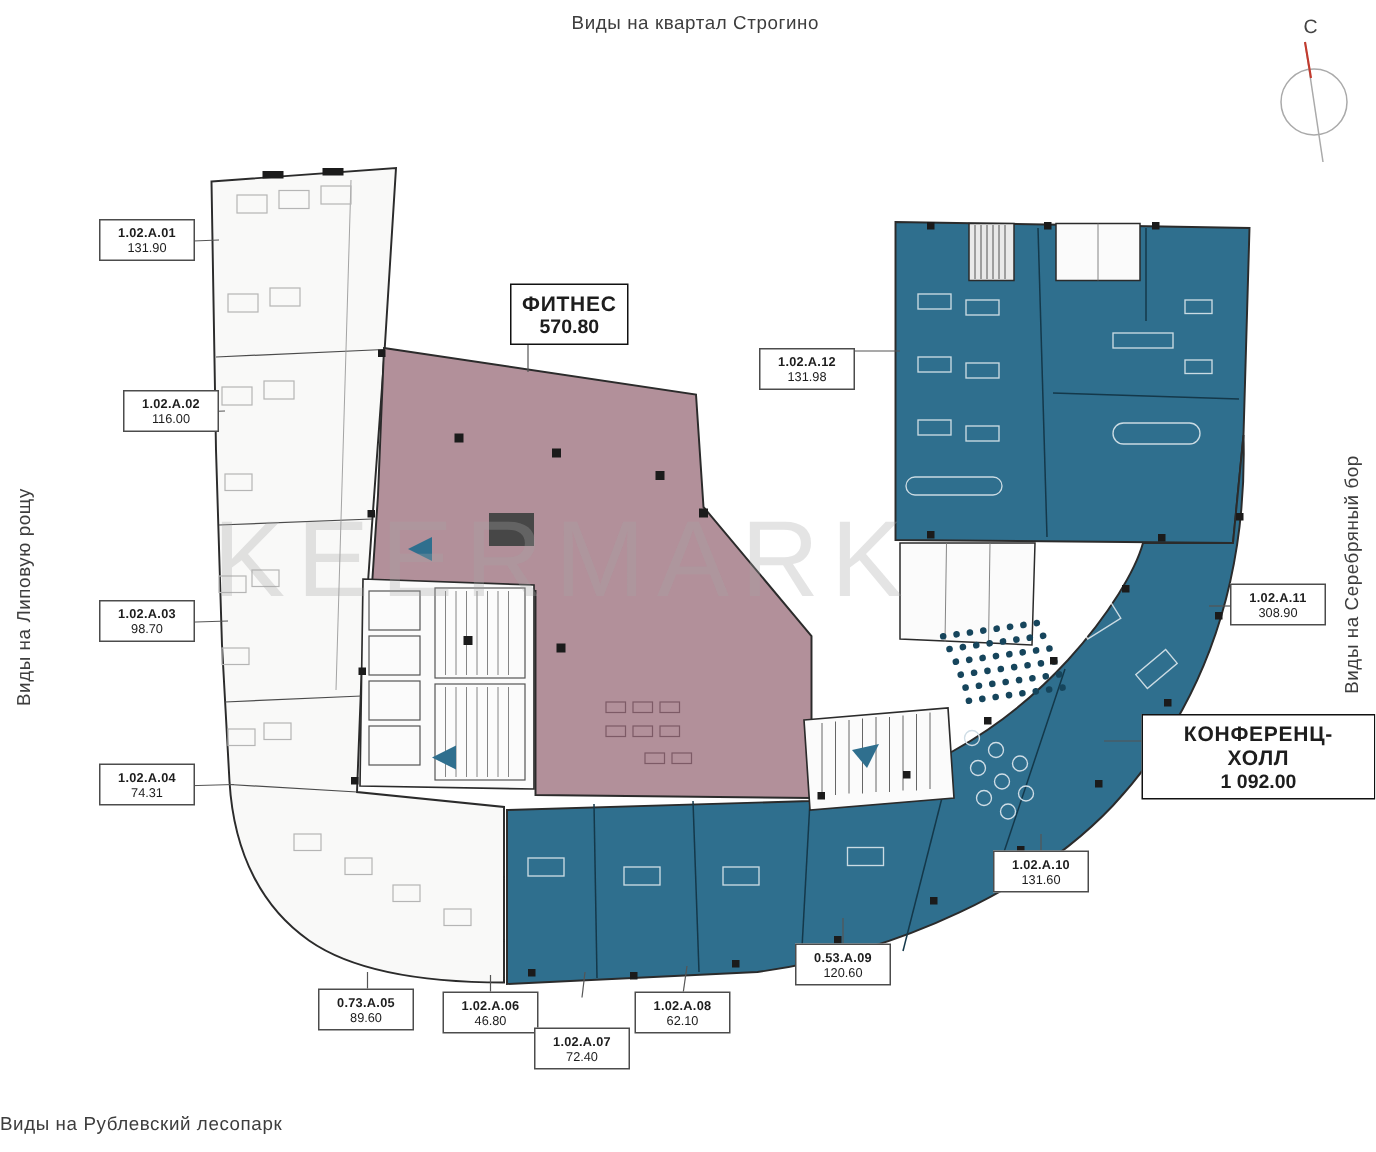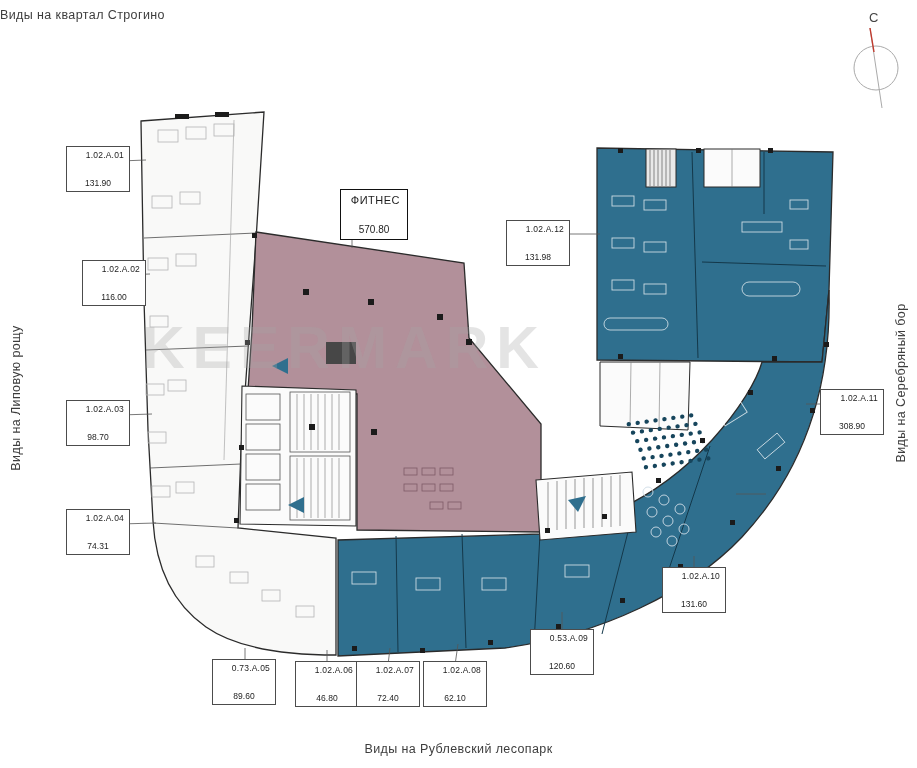--- a/index.html
+++ b/index.html
@@ -5,39 +5,39 @@
   html,body{margin:0;padding:0;background:#fff;}
   .stage{
     position:relative;width:917px;height:768px;background:#ffffff;
     font-family:"Liberation Sans", sans-serif;overflow:hidden;
   }
   .plan-svg{position:absolute;left:0;top:0;z-index:1;}
   .view-label{
     position:absolute;font-size:12.5px;color:#3d3d3d;letter-spacing:.4px;z-index:3;
     white-space:nowrap;
   }
-  .view-label.top{left:0;right:0;top:8px;text-align:left;}
-  .view-label.bottom{left:0;right:0;bottom:12px;text-align:center;}
+  .view-label.top{left:0;right:0;top:8px;text-align:center;padding-left:10px;}
+  .view-label.bottom{left:0;right:0;bottom:12px;}
   .view-label.left{left:16px;top:398px;transform:translate(-50%,-50%) rotate(-90deg);}
   .view-label.right{left:901px;top:383px;transform:translate(-50%,-50%) rotate(-90deg);}
   .compass-n{position:absolute;left:869px;top:10px;font-size:13px;color:#444;z-index:3;}
   .watermark{
-    position:absolute;left:142px;top:314px;z-index:5;pointer-events:none;
-    font-size:59px;font-weight:bold;letter-spacing:8px;
+    position:absolute;left:142px;top:332px;z-index:5;pointer-events:none;
+    font-size:72px;font-weight:normal;letter-spacing:8px;
     color:rgba(165,165,165,0.30);white-space:nowrap;
   }
   .callout{
     position:absolute;z-index:6;background:#ffffff;border:1px solid #4c4c4c;
     padding:3px 5px;text-align:center;min-width:52px;
   }
-  .callout .cid{font-size:8.5px;font-weight:normal;color:#1d1d1d;letter-spacing:.2px;text-align:right;}
-  .callout .carea{font-size:8.5px;color:#1d1d1d;margin-top:18px;}
+  .callout .cid{font-size:8.5px;font-weight:bold;color:#1d1d1d;letter-spacing:.2px;}
+  .callout .carea{font-size:8.5px;color:#1d1d1d;margin-top:0;}
   .callout.major{border:1.5px solid #111;padding:4px 7px;}
-  .callout.major .cid{font-size:11px;letter-spacing:.5px;}
-  .callout.major .carea{font-size:10px;font-weight:normal;}
+  .callout.major .cid{font-size:14px;letter-spacing:.5px;}
+  .callout.major .carea{font-size:13px;font-weight:bold;}
 </style>
 </head>
 <body>
 
 <div class="stage">
 
   <svg class="plan-svg" width="917" height="768" viewBox="0 0 917 768">
 
     <defs>
       <g id="seatrow">
@@ -279,43 +279,47 @@
     <div class="carea">74.31</div>
   </div>
   <div class="callout" style="left:212px;top:659px">
     <div class="cid">0.73.А.05</div>
     <div class="carea">89.60</div>
   </div>
   <div class="callout" style="left:295px;top:661px">
     <div class="cid">1.02.А.06</div>
     <div class="carea">46.80</div>
   </div>
-  <div class="callout" style="left:356px;top:661px">
+  <div class="callout" style="left:356px;top:685px">
     <div class="cid">1.02.А.07</div>
     <div class="carea">72.40</div>
   </div>
   <div class="callout" style="left:423px;top:661px">
     <div class="cid">1.02.А.08</div>
     <div class="carea">62.10</div>
   </div>
   <div class="callout" style="left:530px;top:629px">
     <div class="cid">0.53.А.09</div>
     <div class="carea">120.60</div>
   </div>
   <div class="callout" style="left:662px;top:567px">
     <div class="cid">1.02.А.10</div>
     <div class="carea">131.60</div>
   </div>
   <div class="callout" style="left:820px;top:389px">
     <div class="cid">1.02.А.11</div>
     <div class="carea">308.90</div>
   </div>
-  <div class="callout" style="left:506px;top:220px">
+  <div class="callout" style="left:506px;top:232px">
     <div class="cid">1.02.А.12</div>
     <div class="carea">131.98</div>
   </div>
 
   <div class="callout major" style="left:340px;top:189px">
     <div class="cid">ФИТНЕС</div>
     <div class="carea">570.80</div>
   </div>
+  <div class="callout major" style="left:761px;top:476px">
+    <div class="cid">КОНФЕРЕНЦ-ХОЛЛ</div>
+    <div class="carea">1 092.00</div>
+  </div>
 
 </div>
 
 </body></html>

